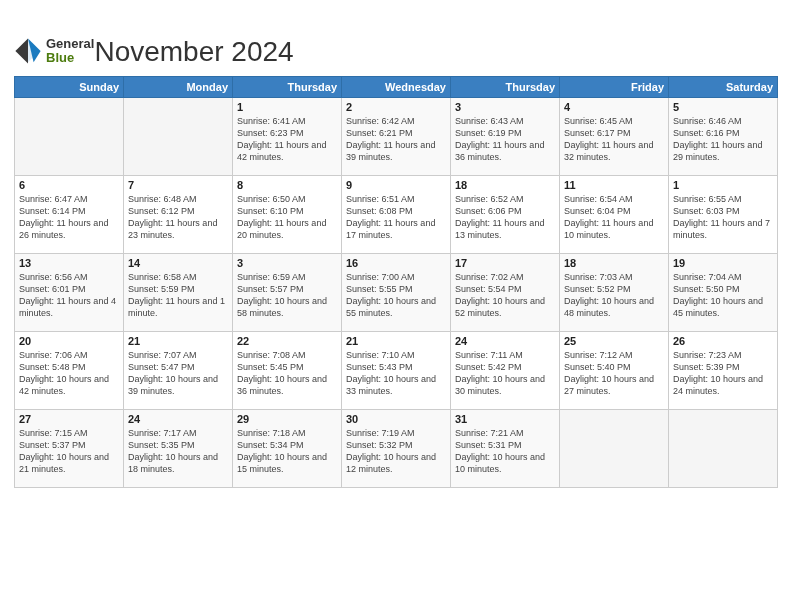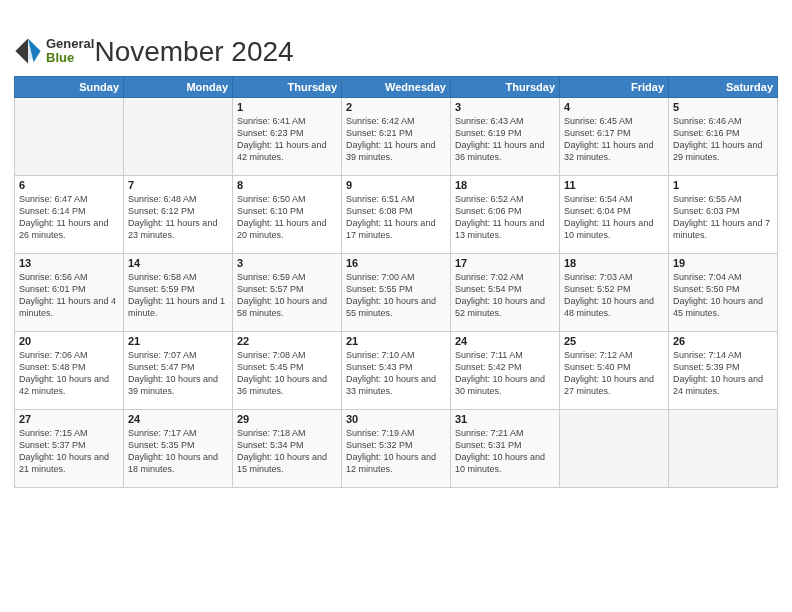--- a/index.html
+++ b/index.html
@@ -288,21 +288,21 @@
 Daylight: 10 hours and 30 minutes.</div>
           </td>
           <td>
             <span class="day-number">25</span>
             <div class="day-info">Sunrise: 7:12 AM
 Sunset: 5:40 PM
 Daylight: 10 hours and 27 minutes.</div>
           </td>
           <td>
             <span class="day-number">26</span>
-            <div class="day-info">Sunrise: 7:14 AM
+            <div class="day-info">Sunrise: 7:23 AM
 Sunset: 5:39 PM
 Daylight: 10 hours and 24 minutes.</div>
           </td>
         </tr>
         <tr>
           <td>
             <span class="day-number">27</span>
             <div class="day-info">Sunrise: 7:15 AM
 Sunset: 5:37 PM
 Daylight: 10 hours and 21 minutes.</div>

